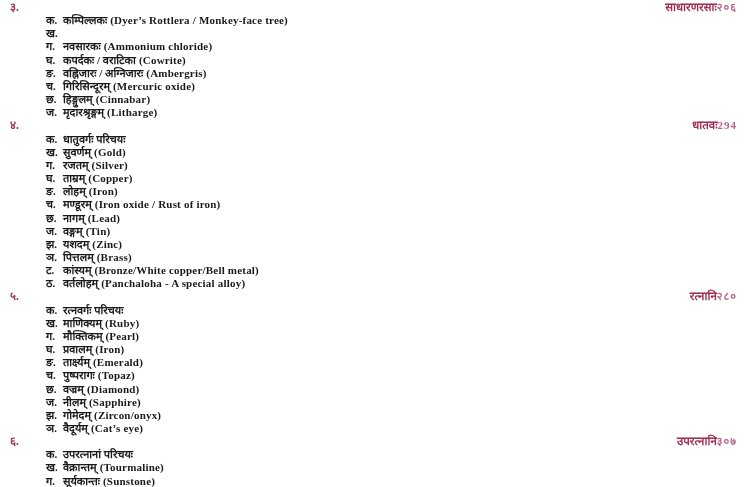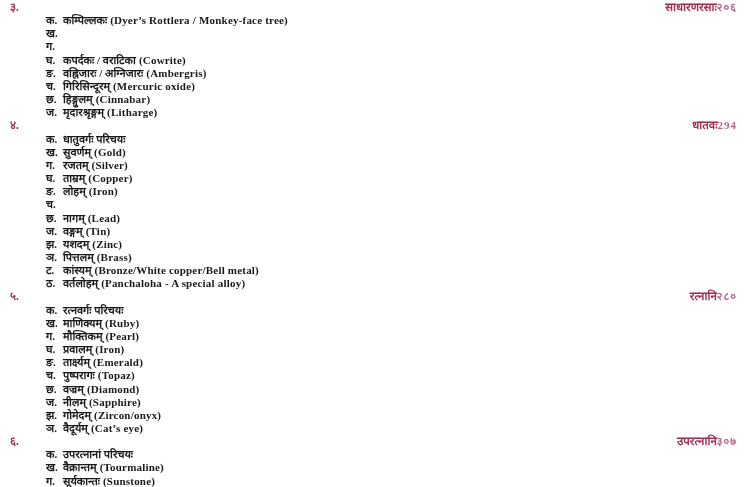--- a/index.html
+++ b/index.html
@@ -35,20 +35,21 @@
       </div>
       <div class="row item-row">
         <span class="item-letter">क.</span>
         <span class="item-text"><span class="dev">कम्पिल्लकः</span><span class="eng">(Dyer’s Rottlera / Monkey-face tree)</span></span>
       </div>
       <div class="row item-row">
         <span class="item-letter">ख.</span>
       </div>
       <div class="row item-row">
         <span class="item-letter">ग.</span>
+        <span class="item-text"><span class="dev">नवसारकः</span><span class="eng">(Ammonium chloride)</span></span>
       </div>
       <div class="row item-row">
         <span class="item-letter">घ.</span>
         <span class="item-text"><span class="dev">कपर्दकः / वराटिका</span><span class="eng">(Cowrite)</span></span>
       </div>
       <div class="row item-row">
         <span class="item-letter">ङ.</span>
         <span class="item-text"><span class="dev">वह्निजारः / अग्निजारः</span><span class="eng">(Ambergris)</span></span>
       </div>
       <div class="row item-row">
@@ -83,20 +84,21 @@
       <div class="row item-row">
         <span class="item-letter">घ.</span>
         <span class="item-text"><span class="dev">ताम्रम्</span><span class="eng">(Copper)</span></span>
       </div>
       <div class="row item-row">
         <span class="item-letter">ङ.</span>
         <span class="item-text"><span class="dev">लोहम्</span><span class="eng">(Iron)</span></span>
       </div>
       <div class="row item-row">
         <span class="item-letter">च.</span>
+        <span class="item-text"><span class="dev">मण्डूरम्</span><span class="eng">(Iron oxide / Rust of iron)</span></span>
       </div>
       <div class="row item-row">
         <span class="item-letter">छ.</span>
         <span class="item-text"><span class="dev">नागम्</span><span class="eng">(Lead)</span></span>
       </div>
       <div class="row item-row">
         <span class="item-letter">ज.</span>
         <span class="item-text"><span class="dev">वङ्गम्</span><span class="eng">(Tin)</span></span>
       </div>
       <div class="row item-row">

